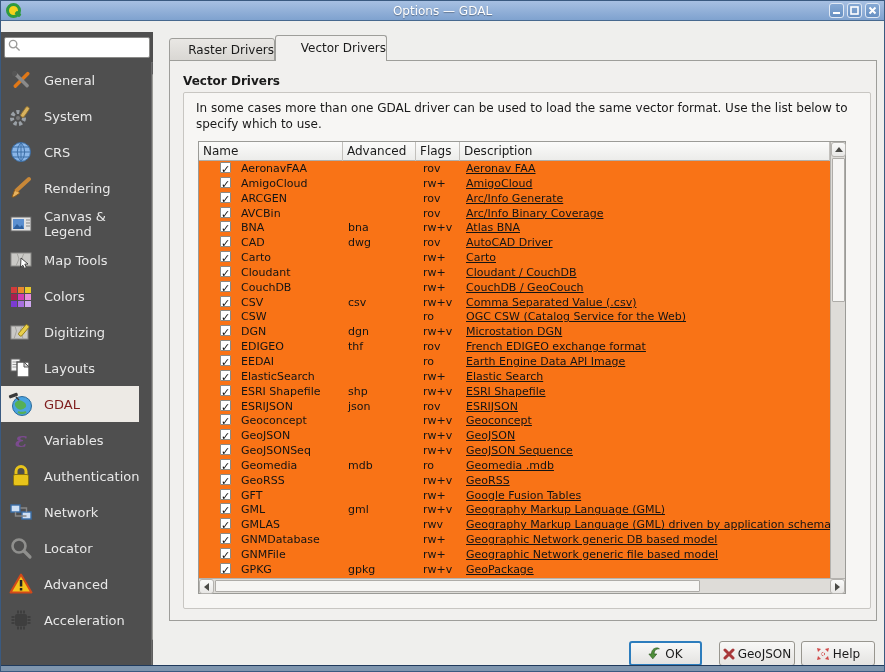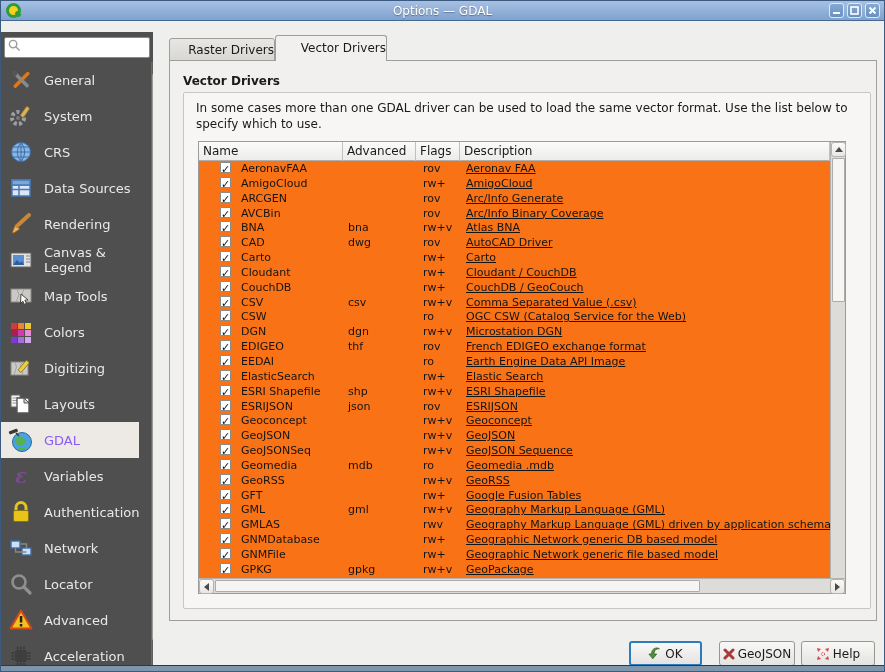--- a/index.html
+++ b/index.html
@@ -25,21 +25,21 @@
   .search-wrap { position:absolute; left:3px; top:4px; width:146px; height:21px; }
   .search-wrap input { width:100%; height:100%; border:1px solid #8a8a88;
     border-radius:2px; background:#fff; padding:0 4px 0 22px; font-size:12px;
     font-family:"DejaVu Sans", sans-serif; }
   .search-wrap svg { position:absolute; left:4px; top:3px; }
   .side-list { position:absolute; left:0; top:30px; width:138px; height:612px;
     overflow:hidden; }
   .side-item { height:36px; display:flex; align-items:center; gap:10px;
     padding-left:7px; cursor:pointer; }
   .side-item.selected { background:#edeae5; }
-  .side-item.selected .side-label { color:#8b5cf6; }
+  .side-item.selected .side-label { color:#7f1d1d; }
   .side-icon { width:26px; height:26px; flex:0 0 26px; display:flex;
     align-items:center; justify-content:center; }
   .side-label { color:#e8e8e8; font-size:13px; line-height:15px; }
   .side-scroll { position:absolute; right:2px; top:30px; width:12px; height:610px;
     background:#5e5e5e; border:1px solid #6a6a6a; }
   .side-scroll .thumb { position:absolute; left:0; top:11px; width:10px; height:566px;
     background:#d4d3d0; border:1px solid #9a9a96; border-radius:1px; }
   .arrow { width:0; height:0; position:absolute; left:2px; }
   .arr-up { border-left:4px solid transparent; border-right:4px solid transparent;
     border-bottom:5px solid #2c2c2c; top:3px; }
@@ -184,30 +184,20 @@
             <svg width="24" height="24" viewBox="0 0 24 24">
               <circle cx="12" cy="12" r="9.5" fill="#8ab6e8" stroke="#3c6ea5"></circle>
               <path d="M2.5 12 H21.5 M12 2.5 V21.5 M12 2.5 a 14 14 0 0 0 0 19 M12 2.5 a 14 14 0 0 1 0 19 M3.5 7 h17 M3.5 17 h17" stroke="#3c6ea5" stroke-width="1" fill="none"></path>
             </svg>
           </span>
           <span class="side-label">CRS</span>
         </div>
         <div class="side-item">
           <span class="side-icon">
             <svg width="24" height="24" viewBox="0 0 24 24">
-              <rect x="3" y="4" width="18" height="16" fill="#dbe8f7" stroke="#4a7ab5" stroke-width="1.5"></rect>
-              <path d="M3 9 h18 M3 13.5 h18 M10 4 v16" stroke="#4a7ab5" stroke-width="1.5"></path>
-              <rect x="3" y="4" width="18" height="5" fill="#7aa7dd" stroke="#4a7ab5" stroke-width="1.5"></rect>
-            </svg>
-          </span>
-          <span class="side-label">Data Sources</span>
-        </div>
-        <div class="side-item">
-          <span class="side-icon">
-            <svg width="24" height="24" viewBox="0 0 24 24">
               <path d="M3 21 L6 13 L11 17 L5 21 Z" fill="#e8b25e" stroke="#8a5a1a"></path>
               <path d="M8 14 L20 3" stroke="#c98838" stroke-width="4" stroke-linecap="round"></path>
             </svg>
           </span>
           <span class="side-label">Rendering</span>
         </div>
         <div class="side-item">
           <span class="side-icon">
             <svg width="24" height="24" viewBox="0 0 24 24">
               <rect x="2" y="5" width="20" height="14" fill="#e2e2e2" stroke="#666"></rect>

